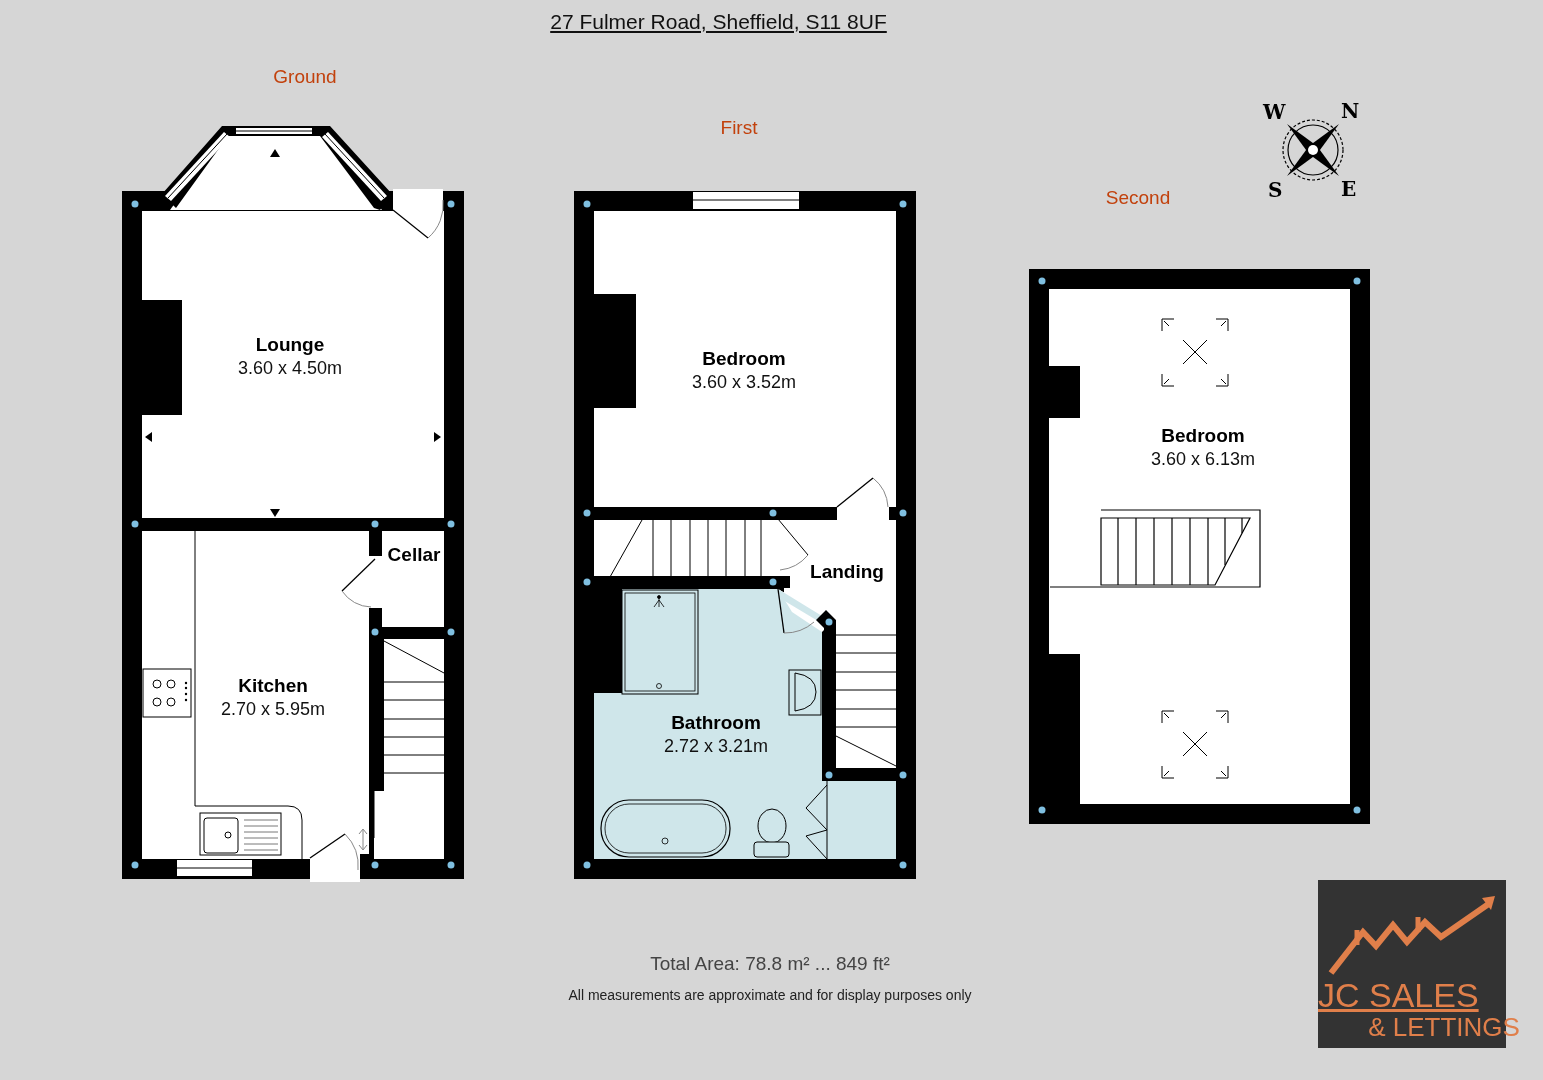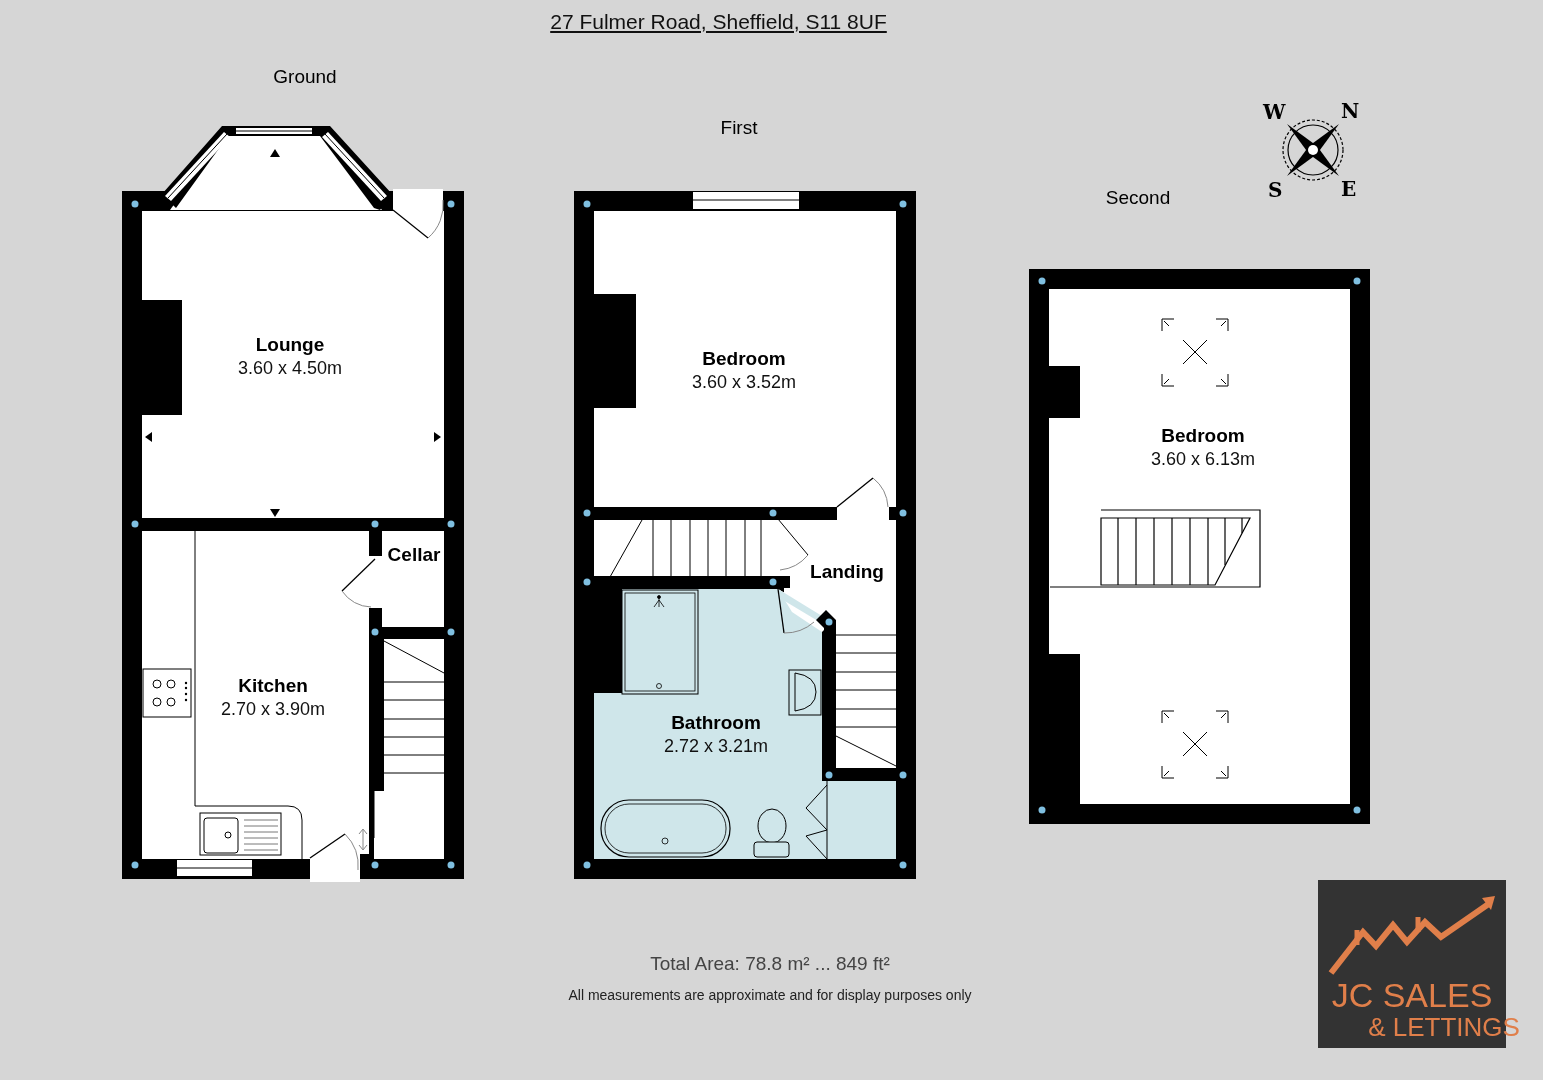--- a/index.html
+++ b/index.html
@@ -1,25 +1,25 @@
 <!DOCTYPE html>
 <html><head>
 <meta charset="utf-8">
 <style>
   html, body { margin:0; padding:0; }
   body { width:1543px; height:1080px; background:#d6d6d6; position:relative; overflow:hidden; font-family:"Liberation Sans", "DejaVu Sans", sans-serif; color:#111; }
   .abs { position:absolute; }
   .title { top:10px; left:0; width:1437px; text-align:center; font-size:21px; color:#111;text-decoration:underline; }
-  .floor-label { font-size:19px; color:#000000; text-align:center; width:200px; }
+  .floor-label { font-size:19px; color:#c2410c; text-align:center; width:200px; }
   .room-name { font-weight:bold; font-size:19px; text-align:center; color:#000; }
   .room-dim { font-size:18px; text-align:center; color:#111; }
   .total { top:953px; left:540px; width:460px; text-align:center; font-size:19px; color:#444; }
   .disclaimer { top:987px; left:540px; width:460px; text-align:center; font-size:14px; color:#222; }
   svg.plan { position:absolute; left:0; top:0; }
-  .logo-l1 { position:absolute; left:0; width:100%; top:96px; text-align:center; font-size:34px; color:#e07f4a; letter-spacing:0px; }
+  .logo-l1 { position:absolute; left:0; width:100%; top:96px; text-align:left; font-size:34px; color:#e07f4a; letter-spacing:0px;text-decoration:underline; }
   .logo-l2 { position:absolute; left:0; width:100%; top:132px; text-align:center; font-size:26px; color:#e07f4a;padding-left:32px; }
   .compass-letter { font-family:"DejaVu Serif", "Liberation Serif", serif; font-weight:bold; font-size:20px; color:#000; }
 </style>
 </head>
 <body>
 
 <div class="abs title">27 Fulmer Road, Sheffield, S11 8UF</div>
 
 <div class="abs floor-label" style="left:205px; top:66px;">Ground</div>
 <div class="abs floor-label" style="left:639px; top:117px;">First</div>
@@ -306,21 +306,21 @@
 <div class="abs compass-letter" style="left:1341px; top:99px;">N</div>
 <div class="abs compass-letter" style="left:1268px; top:178px;">S</div>
 <div class="abs compass-letter" style="left:1341px; top:177px;">E</div>
 
 <div class="abs" style="left:190px; top:334px; width:200px;">
   <div class="room-name">Lounge</div>
   <div class="room-dim" style="margin-top:2px;">3.60 x 4.50m</div>
 </div>
 <div class="abs" style="left:173px; top:675px; width:200px;">
   <div class="room-name">Kitchen</div>
-  <div class="room-dim" style="margin-top:2px;">2.70 x 3.90m</div>
+  <div class="room-dim" style="margin-top:2px;">2.70 x 5.95m</div>
 </div>
 <div class="abs room-name" style="left:384px; top:544px; width:60px;">Cellar</div>
 
 <div class="abs" style="left:644px; top:348px; width:200px;">
   <div class="room-name">Bedroom</div>
   <div class="room-dim" style="margin-top:2px;">3.60 x 3.52m</div>
 </div>
 <div class="abs" style="left:616px; top:712px; width:200px;">
   <div class="room-name">Bathroom</div>
   <div class="room-dim" style="margin-top:2px;">2.72 x 3.21m</div>

